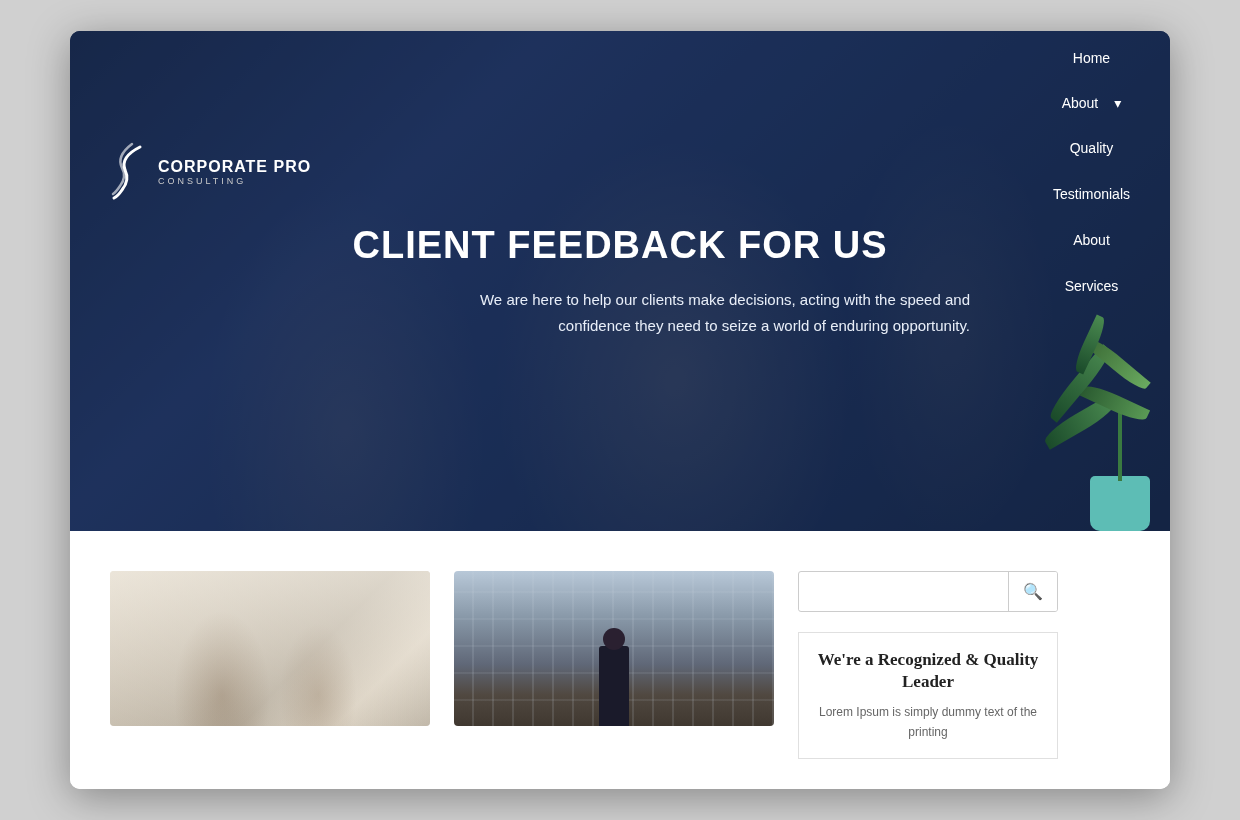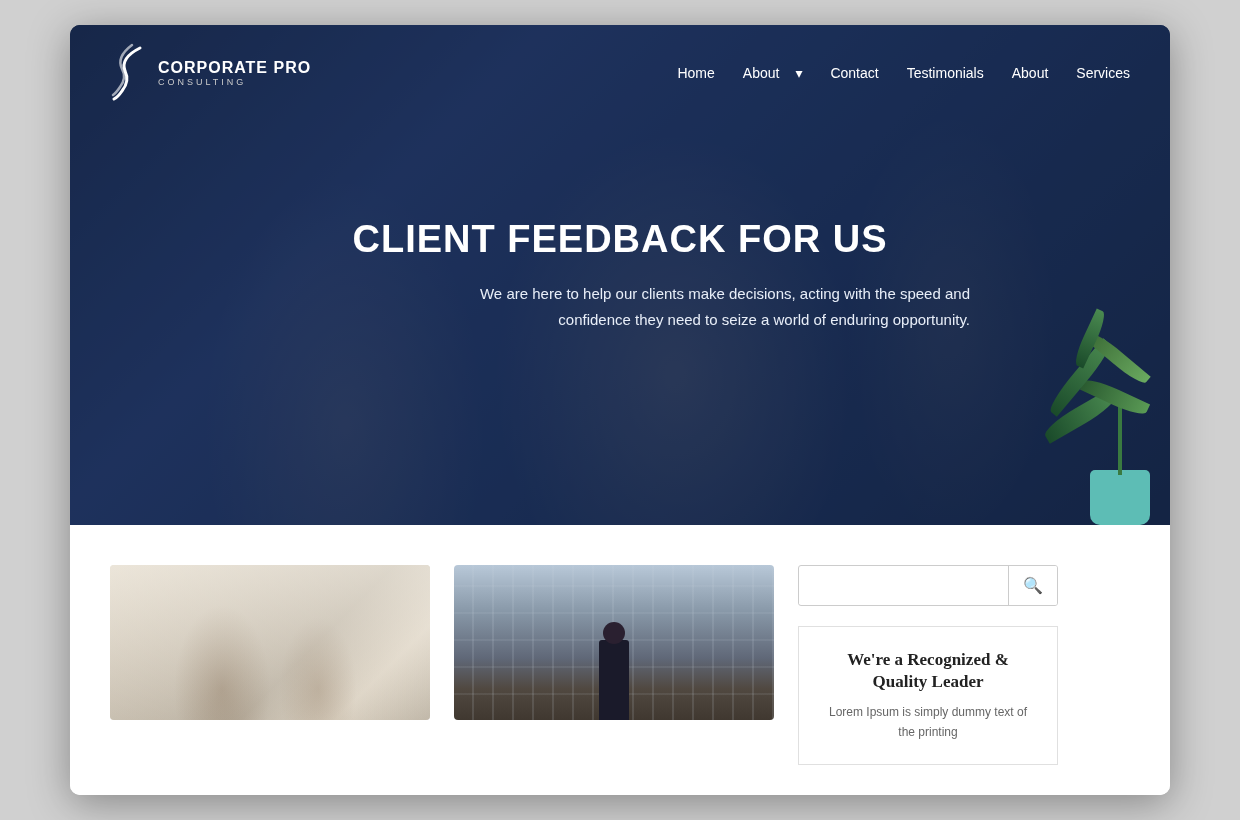--- a/index.html
+++ b/index.html
@@ -164,20 +164,21 @@
       color: #ccc;
       letter-spacing: 3px;
       font-family: Arial, sans-serif;
     }
 
     .nav-links {
       display: flex;
       align-items: center;
       gap: 28px;
       list-style: none;
+      flex-direction: column;
     }
 
     .nav-links li a {
       color: #fff;
       text-decoration: none;
       font-size: 14px;
       font-family: Arial, sans-serif;
       font-weight: 500;
       cursor: pointer;
     }
@@ -321,21 +322,21 @@
       border: none;
       border-left: 1px solid #ccc;
       padding: 10px 14px;
       cursor: pointer;
       font-size: 16px;
       color: #555;
     }
 
     .quality-card {
       border: 1px solid #e0e0e0;
-      padding: 22px;
+      padding: 16px;
       text-align: center;
     }
 
     .quality-title {
       font-size: 17px;
       font-weight: 700;
       color: #222;
       margin-bottom: 10px;
       font-family: Georgia, serif;
       line-height: 1.3;
@@ -379,21 +380,21 @@
         </div>
       </div>
       <ul class="nav-links">
         <li><a>Home</a></li>
         <li>
           <a class="nav-about">
             <span>About</span>
             <span>▾</span>
           </a>
         </li>
-        <li><a>Contact</a></li>
+        <li><a>Quality</a></li>
         <li><a>Testimonials</a></li>
         <li><a>About</a></li>
         <li><a>Services</a></li>
       </ul>
     </nav>
 
     <div class="hero-content">
       <h1 class="hero-title">CLIENT FEEDBACK FOR US</h1>
       <p class="hero-subtitle">
         <span>We are here to help our clients make decisions, acting with the speed and</span><br>

